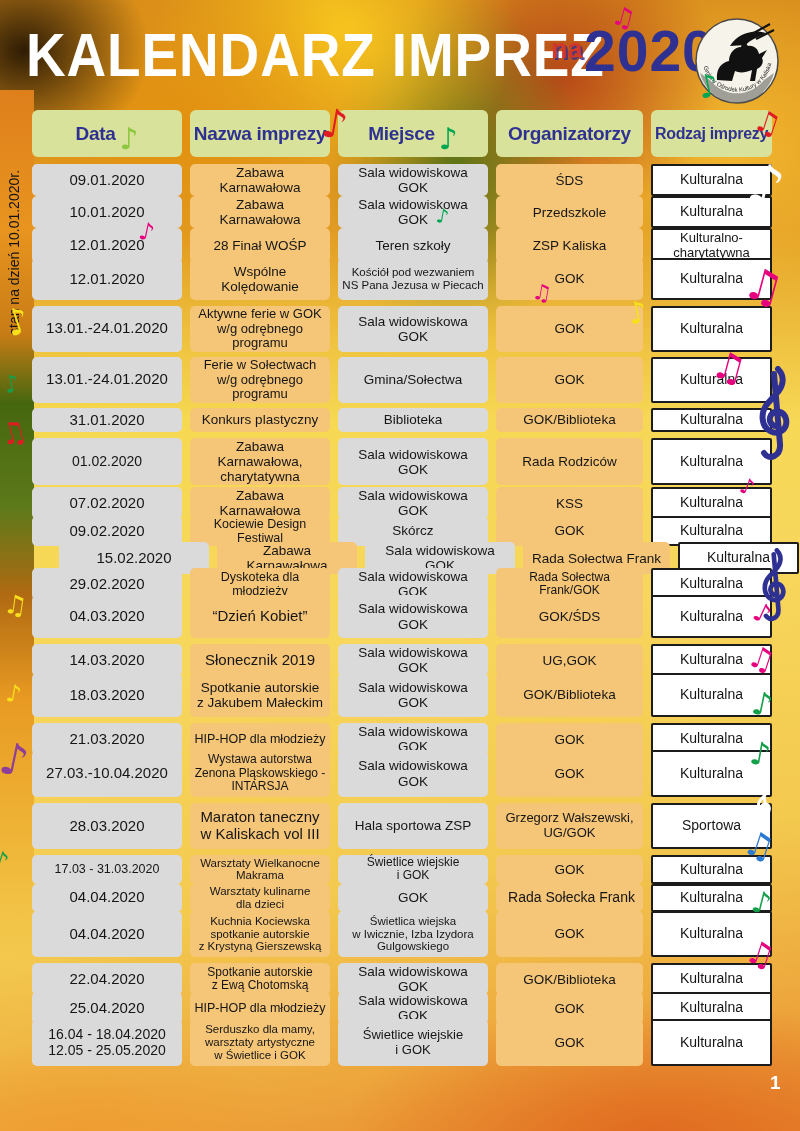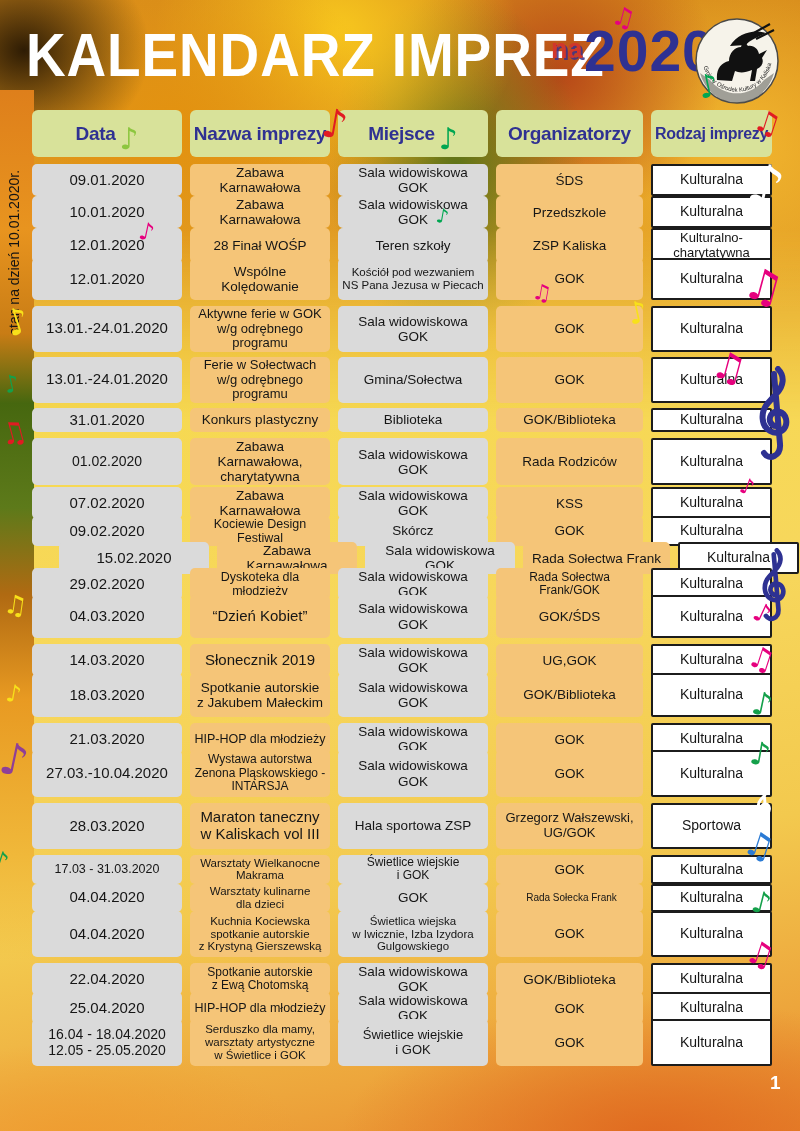--- a/index.html
+++ b/index.html
@@ -241,21 +241,21 @@
         <div class="cell gray" style="font-size: 12px;">Świetlice wiejskie
 i GOK</div>
         <div class="cell orange" style="font-size: 13.5px;">GOK</div>
         <div class="cell type" style="font-size: 14px;">Kulturalna</div>
       </div>
       <div class="row" style="height: 21px;">
         <div class="cell gray" style="font-size: 15px;">04.04.2020</div>
         <div class="cell orange" style="font-size: 11.5px;">Warsztaty kulinarne
 dla dzieci</div>
         <div class="cell gray" style="font-size: 13.5px;">GOK</div>
-        <div class="cell orange" style="font-size: 10px; padding-left: 8px;">Rada Sołecka Frank</div>
+        <div class="cell orange" style="font-size: 14px; padding-left: 8px;">Rada Sołecka Frank</div>
         <div class="cell type" style="font-size: 14px;">Kulturalna</div>
       </div>
       <div class="row" style="height: 46px;">
         <div class="cell gray" style="font-size: 15px;">04.04.2020</div>
         <div class="cell orange" style="font-size: 11.5px;">Kuchnia Kociewska
 spotkanie autorskie
 z Krystyną Gierszewską</div>
         <div class="cell gray" style="font-size: 11.5px;">Świetlica wiejska
 w Iwicznie, Izba Izydora
 Gulgowskiego</div>

